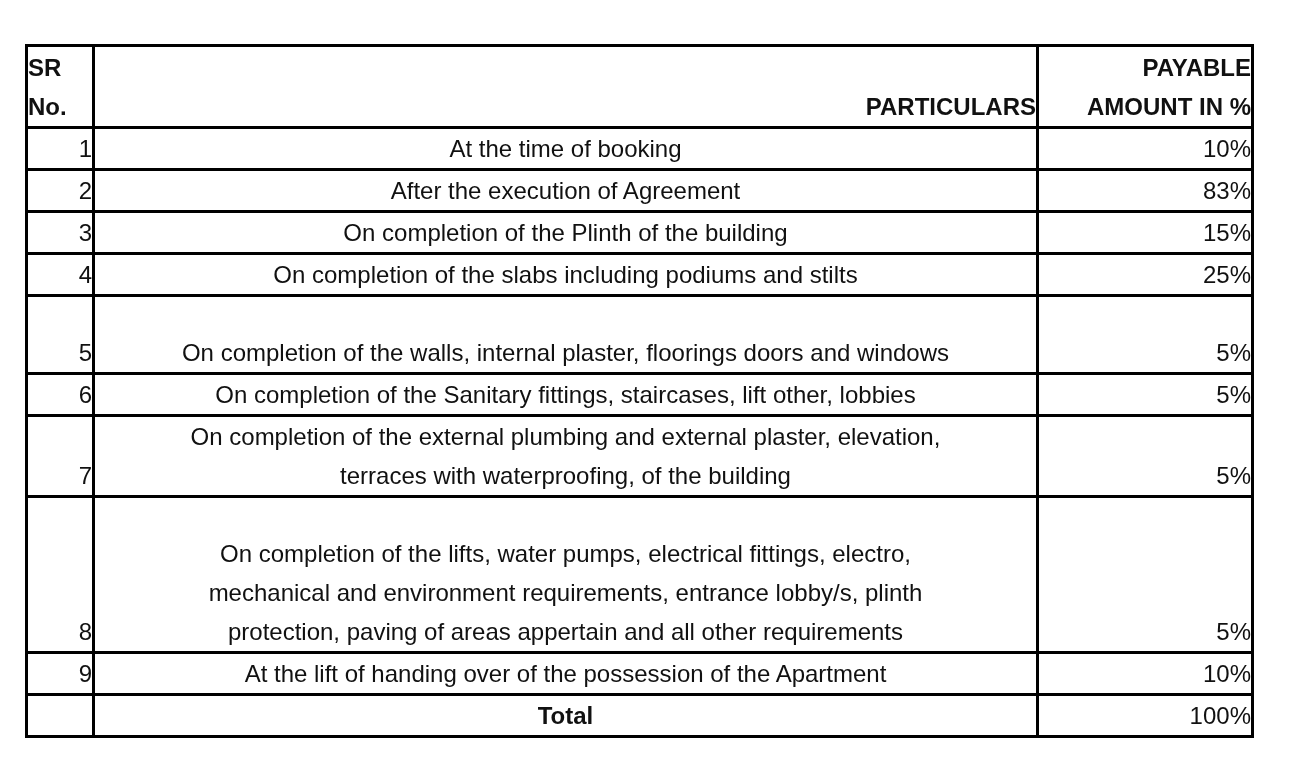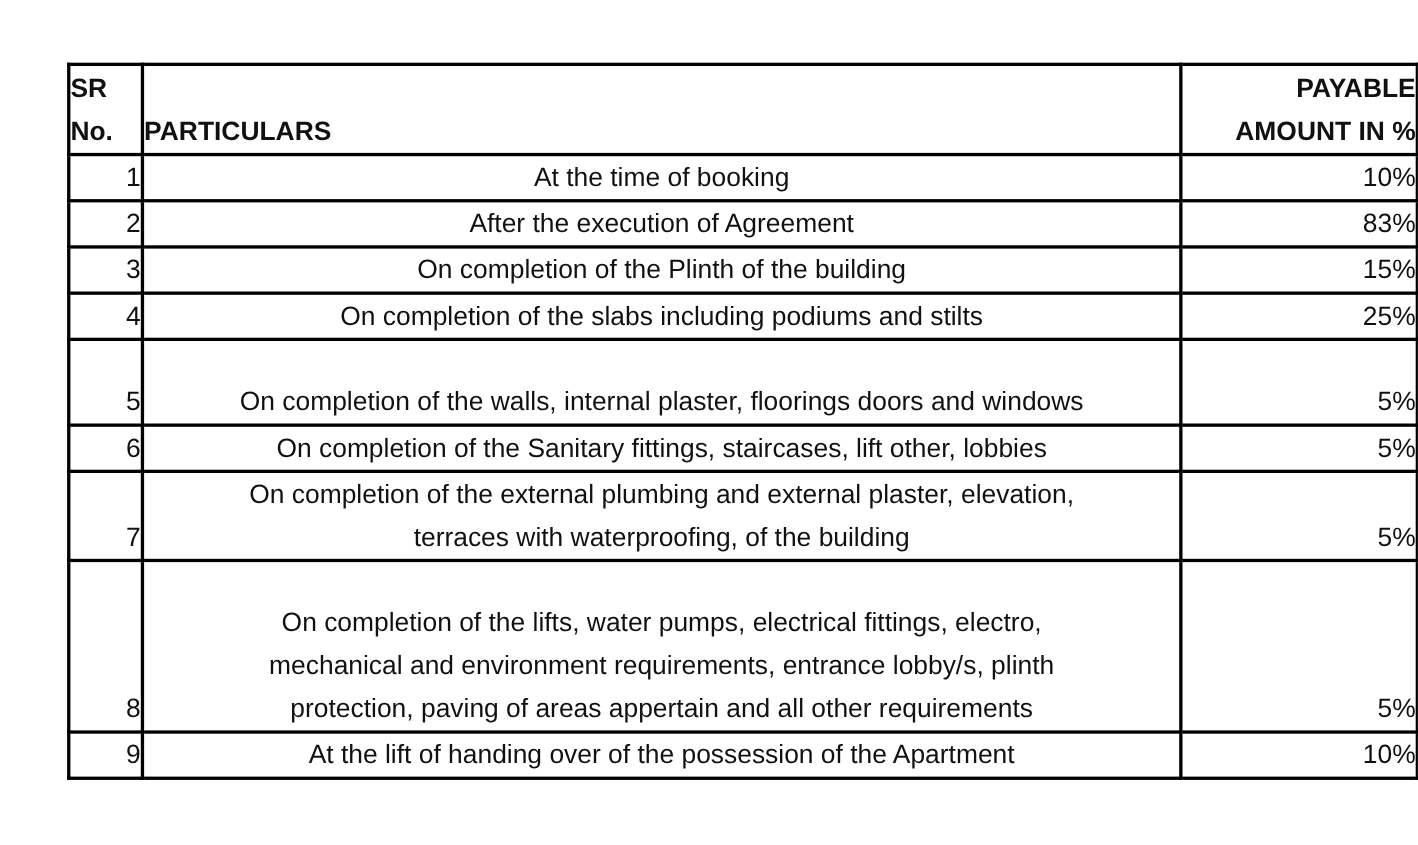--- a/index.html
+++ b/index.html
@@ -14,26 +14,25 @@
   }
   .page {
     position: relative;
     width: 1289px;
     height: 768px;
     background: #ffffff;
   }
   table.schedule {
     position: absolute;
     left: 25px;
-    top: 57px;
+    top: 44px;
     border-collapse: collapse;
     table-layout: fixed;
     width: 1226px;
     background: #ffffff;
-    margin-left: 36px;
   }
   table.schedule td, table.schedule th {
     border: 3px solid #000000;
     vertical-align: bottom;
     font-size: 24px;
     line-height: 39px;
     padding: 0;
     overflow: hidden;
     white-space: pre-line;
     background: #ffffff;
@@ -42,21 +41,21 @@
   col.c-part { width: 944px; }
   col.c-pay  { width: 215px; }
 
   tr.r-head { height: 82px; }
   tr.r-std  { height: 39px; }
   tr.r-2x   { height: 78px; }
   tr.r-4x   { height: 156px; }
 
   th { font-weight: bold; line-height: 40px; }
   th.h-sr   { text-align: left;  padding-left: 5px; }
-  th.h-part { text-align: left; }
+  th.h-part { text-align: right; }
   th.h-pay  { text-align: right;  padding-left: 6px; }
 
   td.c1 { text-align: right;  padding-right: 4px; }
   td.c2 { text-align: center;   padding-left: 6px; padding-right: 4px; }
   td.c3 { text-align: right; }
   td.total-label { text-align: center; font-weight: bold; }
 </style>
 </head>
 <body>
 
@@ -126,15 +125,20 @@
 protection, paving of areas appertain and all other requirements</td>
         <td class="c3">5%</td>
       </tr>
 
       <tr class="r-std">
         <td class="c1">9</td>
         <td class="c2">At the lift of handing over of the possession of the Apartment</td>
         <td class="c3">10%</td>
       </tr>
 
+      <tr class="r-std">
+        <td class="c1"></td>
+        <td class="total-label">Total</td>
+        <td class="c3">100%</td>
+      </tr>
     </tbody>
   </table>
 </div>
 
 </body></html>

